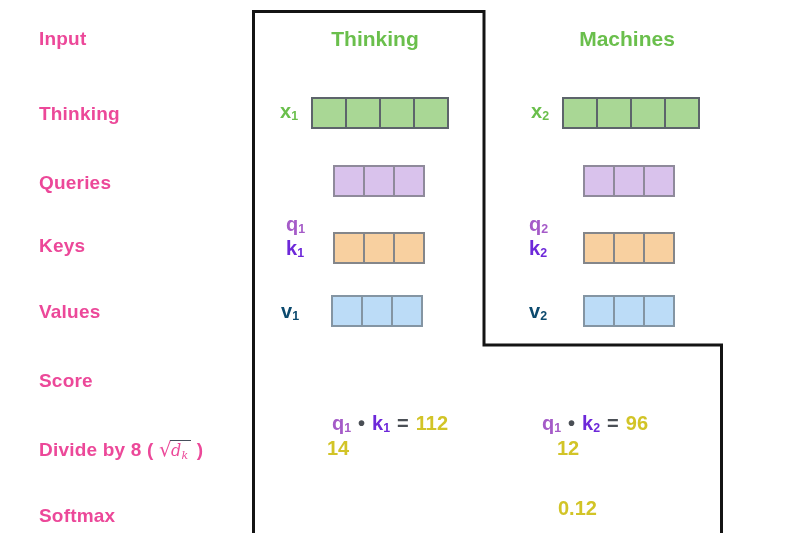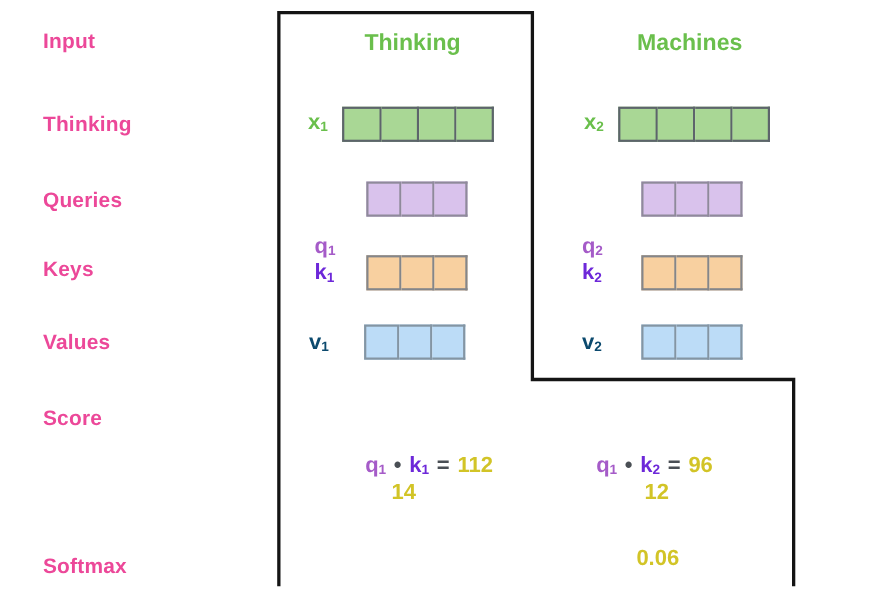--- a/index.html
+++ b/index.html
@@ -36,21 +36,21 @@
   .orange{color:#6d28d9;}
   .blue{color:#0c4a6e;}
   .yellow{color:#d2c427;}
   .dark{color:#4a4f55;}
 
   .score{
     position:absolute;display:flex;justify-content:center;align-items:baseline;
     gap:7px;font-size:20px;font-weight:700;white-space:nowrap;
   }
   .val{
-    position:absolute;width:80px;text-align:center;
+    position:absolute;width:80px;
     font-size:20px;font-weight:700;color:#d2c427;
   }
 
   .sqrt{font-family:"DejaVu Serif",serif;white-space:nowrap;}
   .rad{font-style:normal;font-size:20px;font-weight:400;}
   .radicand{
     border-top:1.6px solid #47505c;font-style:italic;font-weight:400;
     font-size:16px;padding:0 3px 0 1px;margin-left:-2px;
   }
   .dsub{font-size:11px;vertical-align:-3px;}
@@ -63,20 +63,23 @@
   <svg class="outline" width="810" height="553" viewBox="0 0 810 553">
     <polyline points="253.5,533 253.5,11.5 484,11.5 484,345 721.5,345 721.5,533"></polyline>
   </svg>
 
   <div class="rowlabel" style="top:28px">Input</div>
   <div class="rowlabel" style="top:103px">Thinking</div>
   <div class="rowlabel" style="top:172px">Queries</div>
   <div class="rowlabel" style="top:235px">Keys</div>
   <div class="rowlabel" style="top:301px">Values</div>
   <div class="rowlabel" style="top:370px">Score</div>
+  <div class="rowlabel" style="top:437px">
+    <span>Divide by 8 ( </span><span class="sqrt"><span class="rad">√</span><span class="radicand"><span>d</span><span class="dsub">k</span></span></span><span> )</span>
+  </div>
   <div class="rowlabel" style="top:505px">Softmax</div>
 
   <div class="colheader" style="left:260px">Thinking</div>
   <div class="colheader" style="left:512px">Machines</div>
 
   <div class="veclabel green" style="left:280px;top:100px">
     <span>x</span><span class="vsub">1</span>
   </div>
   <div class="vec" style="left:311px;top:97px">
     <div class="cell cg"></div>
@@ -161,15 +164,15 @@
 
   <div class="score" style="left:500px;width:190px;top:368px">
     <span class="purple"><span>q</span><span class="vsub">1</span></span>
     <span class="dark">•</span>
     <span class="orange"><span>k</span><span class="vsub">2</span></span>
     <span class="dark">=</span>
     <span class="yellow">96</span>
   </div>
 
   <div class="val" style="left:557px;top:437px">12</div>
-  <div class="val" style="left:558px;top:497px">0.06</div>
+  <div class="val" style="left:558px;top:497px">0.12</div>
 
 </div>
 
 </body></html>

